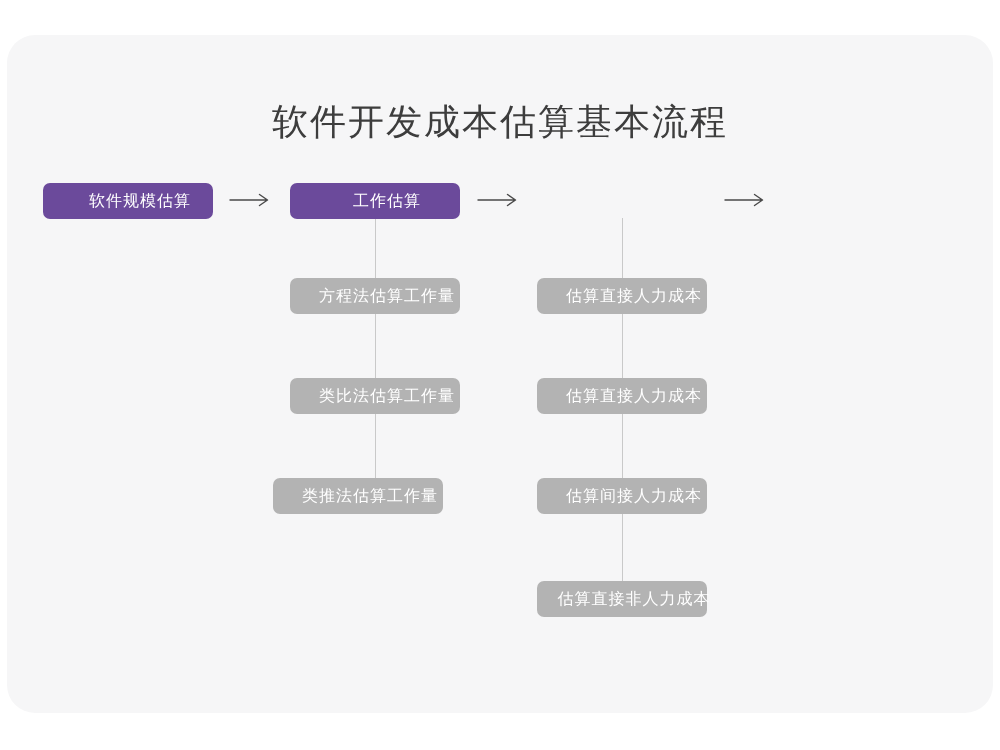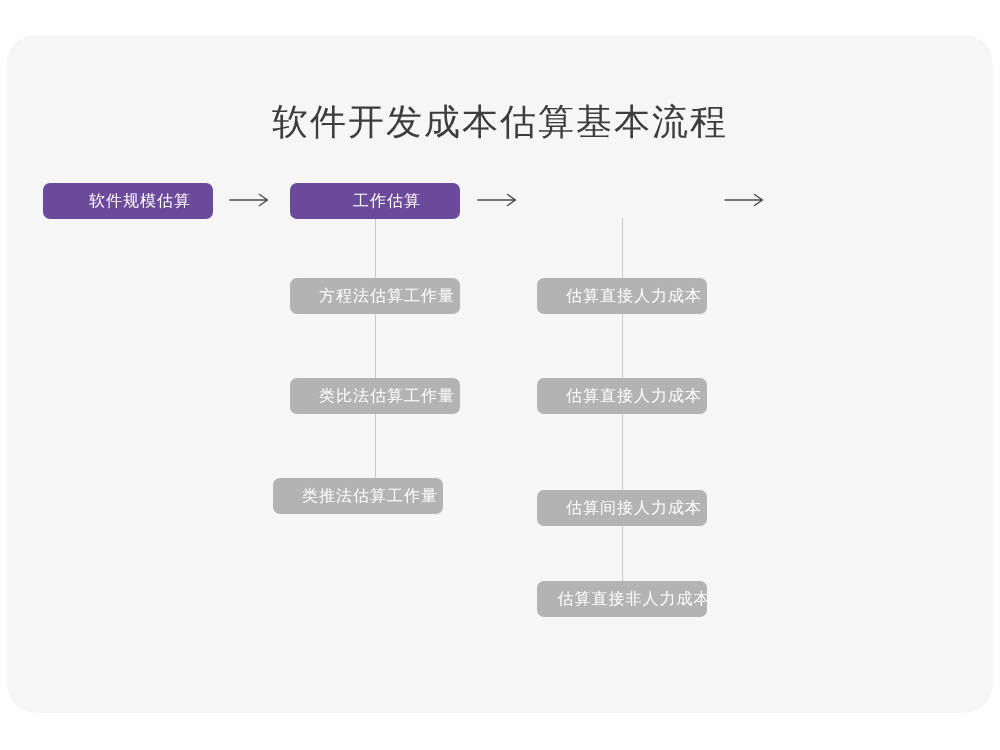--- a/index.html
+++ b/index.html
@@ -60,21 +60,21 @@
   .n-main-3 { left: 785px; top: 183px; }
 
   
   .n-work-0 { left: 290px; top: 278px; }
   .n-work-1 { left: 290px; top: 378px; }
   .n-work-2 { left: 273px; top: 478px; }
 
   
   .n-cost-0 { left: 537px; top: 278px; }
   .n-cost-1 { left: 537px; top: 378px; }
-  .n-cost-2 { left: 537px; top: 490px; }
+  .n-cost-2 { left: 537px; top: 478px; }
   .n-cost-3 { left: 537px; top: 581px; }
 
   .vline {
     position: absolute;
     width: 1px;
     background: var(--connector, #C9C9C9);
   }
   .vline-work { left: 375px; top: 218px; height: 260px; }
   .vline-cost { left: 622px; top: 218px; height: 363px; }
 

